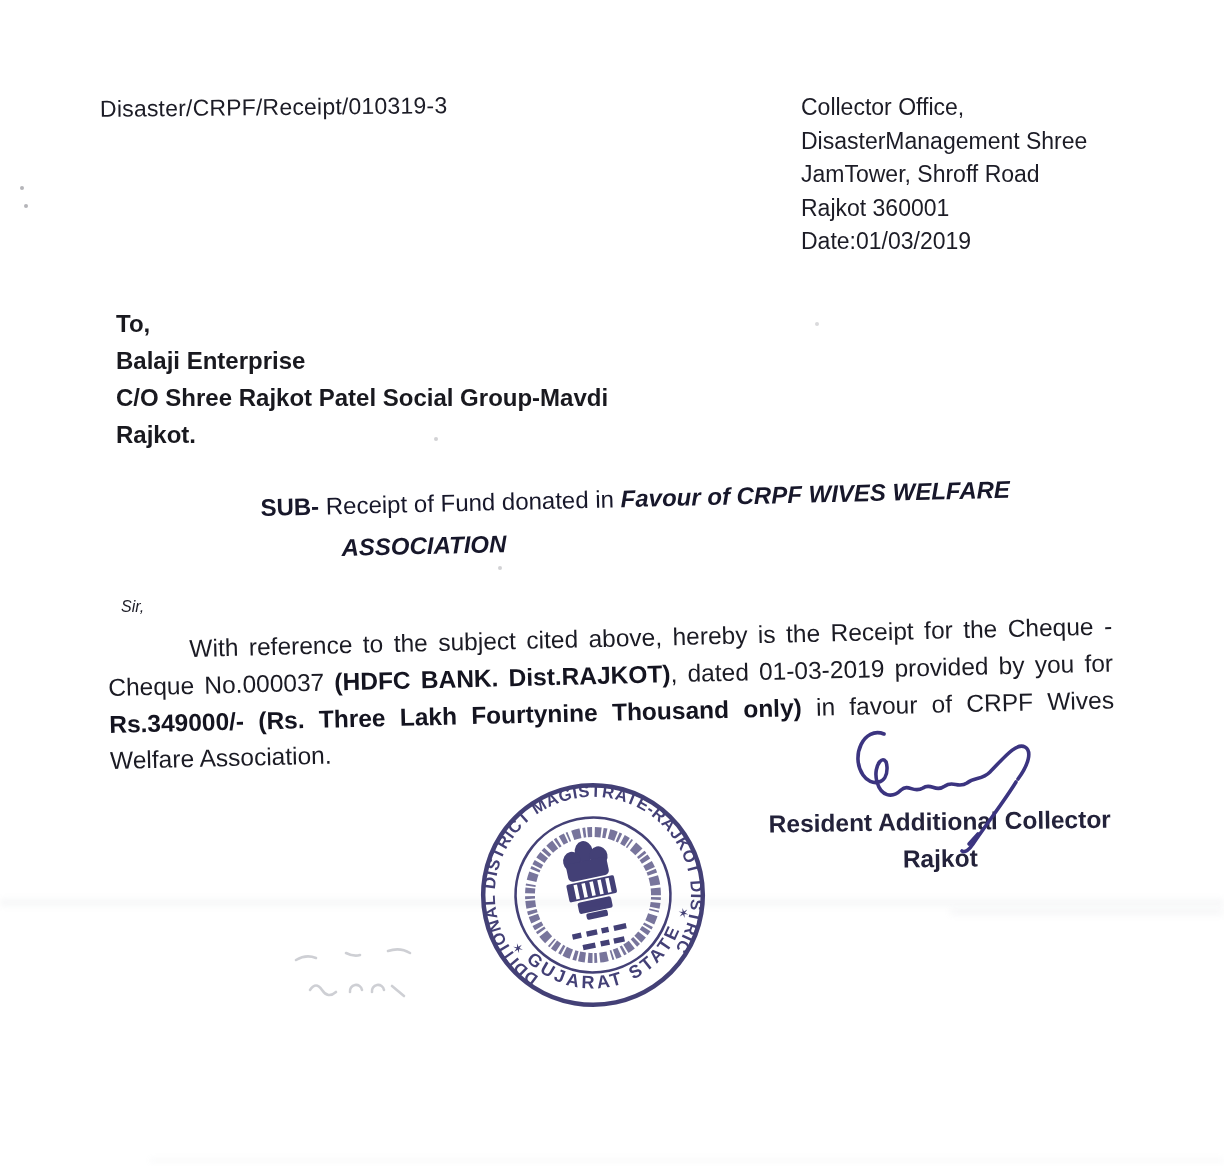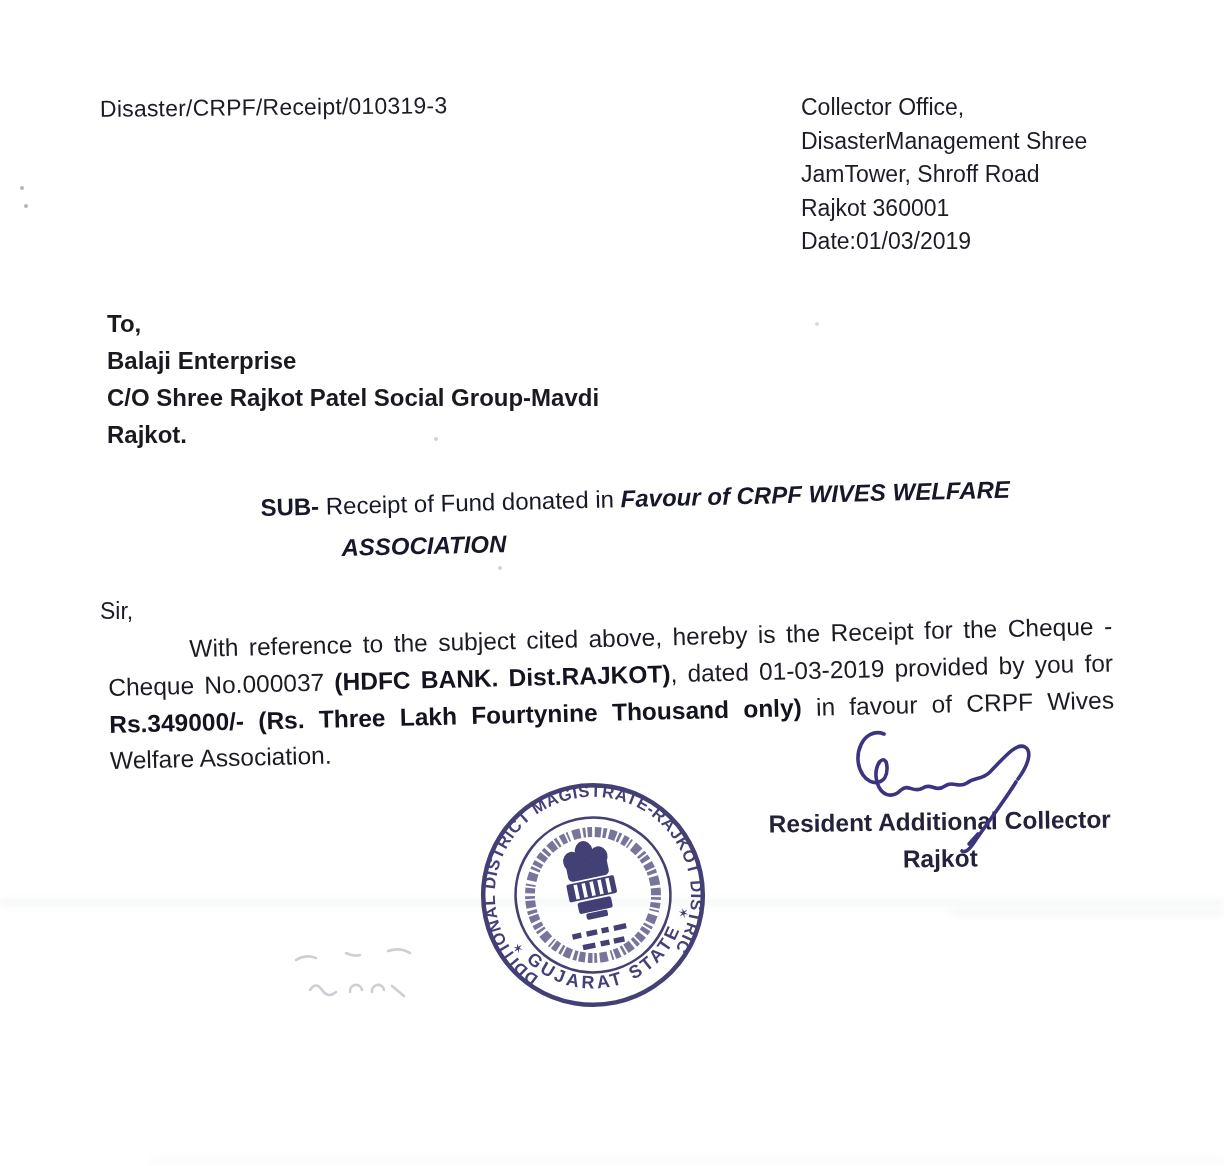--- a/index.html
+++ b/index.html
@@ -19,35 +19,35 @@
     font-size:23px; letter-spacing:.2px;
     transform:rotate(-.6deg);
   }
   .office-block {
     left:789px; top:91px;
     font-size:23px; line-height:33.5px;
     width:430px;
     margin-left:12px;
   }
   .recipient-block {
-    left:107px; top:305px;
+    left:116px; top:305px;
     font-size:24px; font-weight:700;
     line-height:37px; color:#19191f;
   }
   .subject-block {
     left:260px; top:487px; width:860px;
     font-size:24px; line-height:42px;
     transform:rotate(-1.4deg); transform-origin:0 0;
     color:#17172a;
   }
   .subject-label { font-weight:700; }
   .subject-emph { font-weight:700; font-style:italic; }
   .subject-line2 { margin-left:80px; }
 
-  .salutation { left:100px; top:598px; font-size:23px; }
+  .salutation { left:121px; top:598px; font-size:16px;font-style:italic; }
 
   .body-paragraph {
     left:107px; top:633px; width:1005px;
     font-size:24.5px; line-height:36.8px;
     text-align:justify; text-indent:82px;
     transform:rotate(-1.4deg); transform-origin:0 0;
     color:#1b1b24;
   }
   .body-paragraph b { color:#141420; }
 

